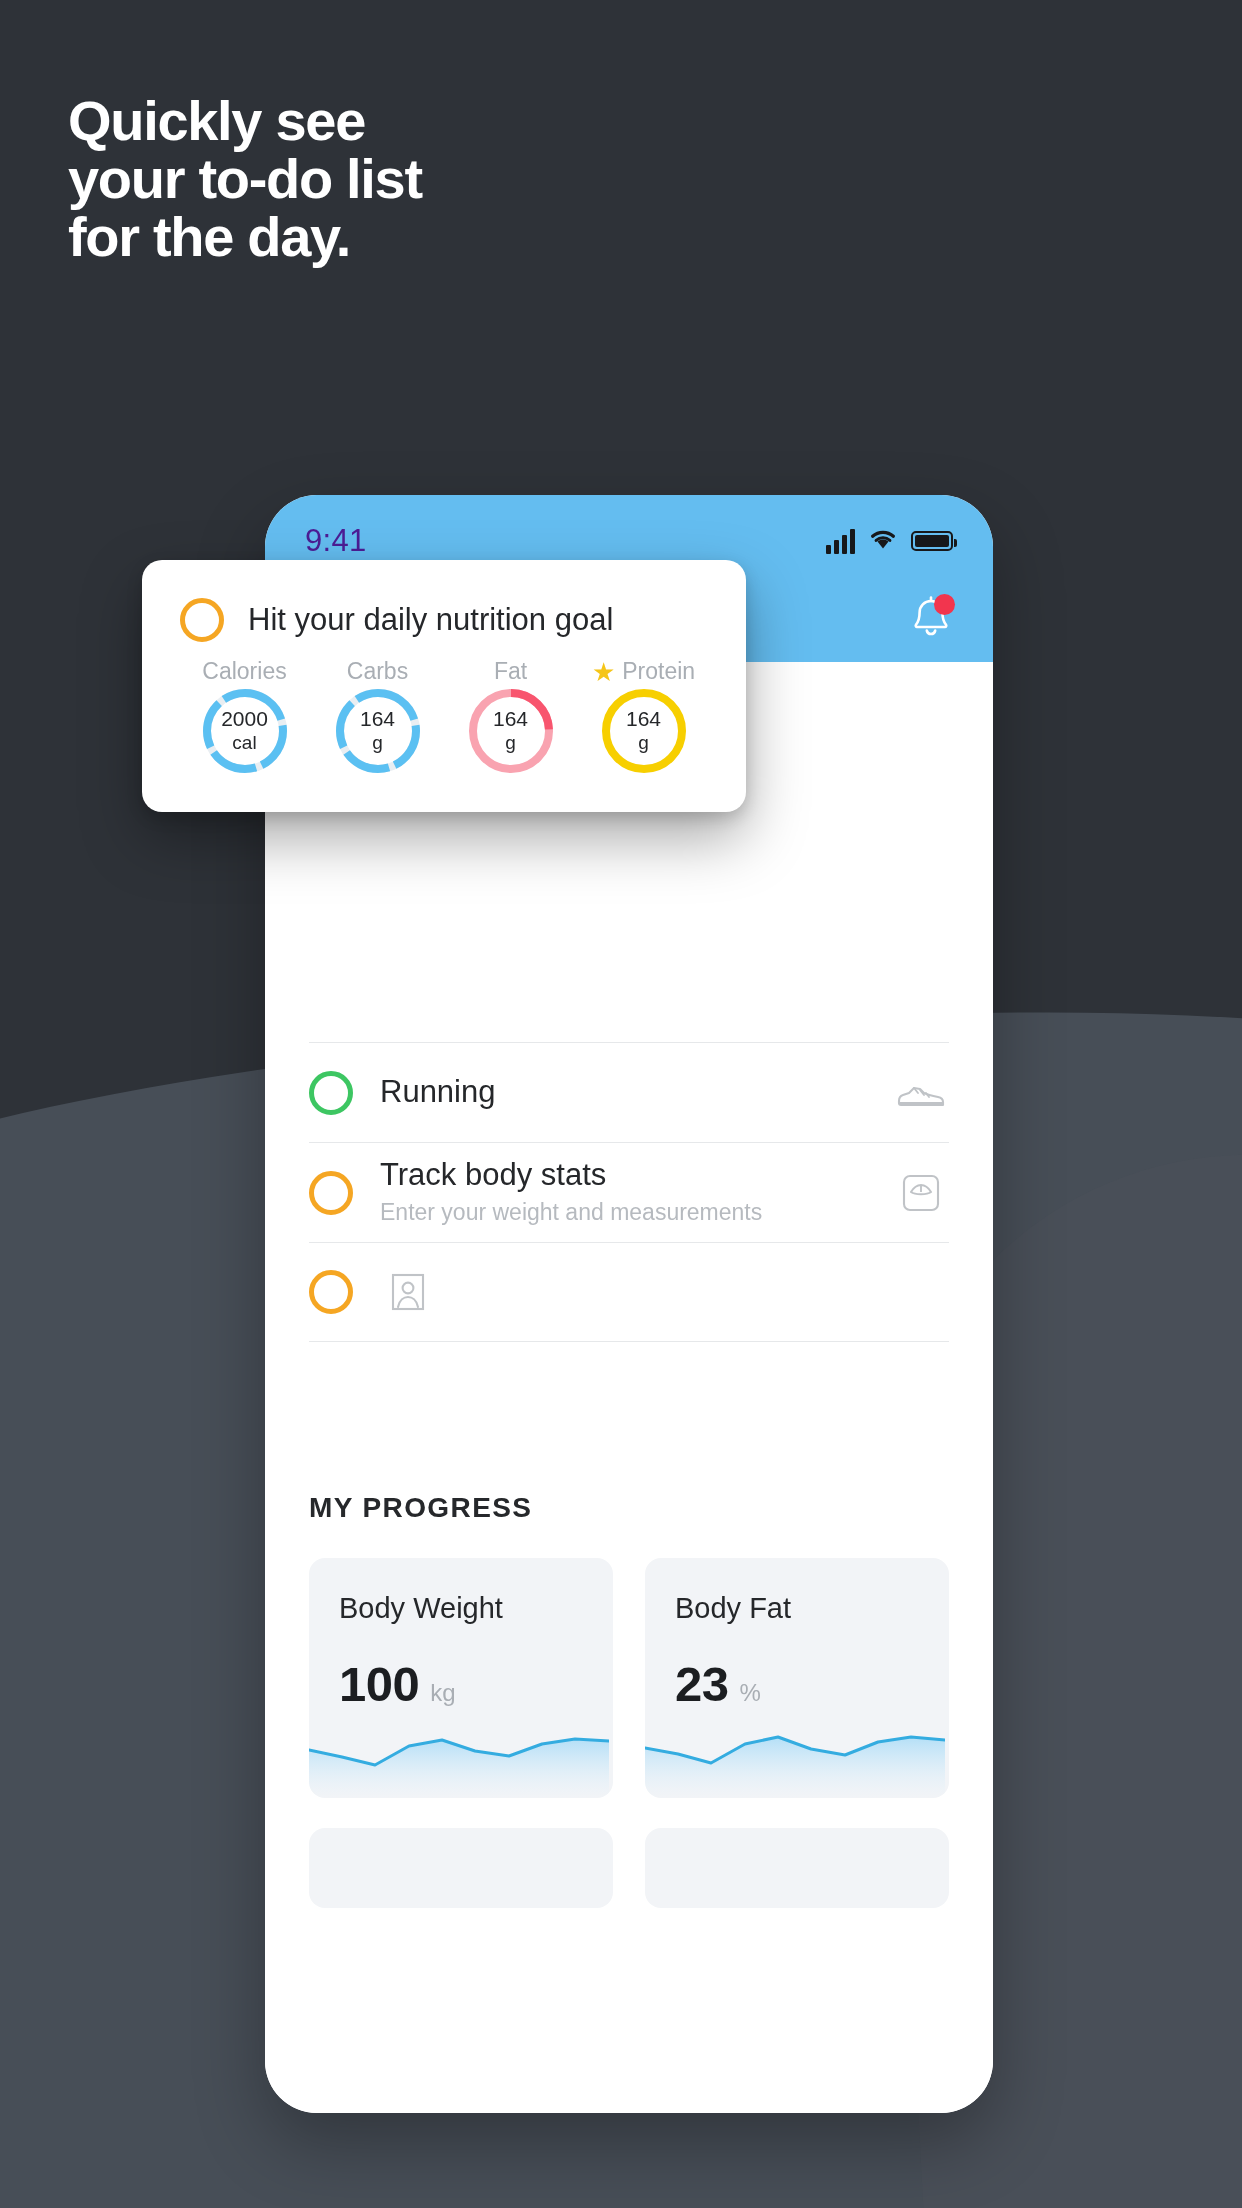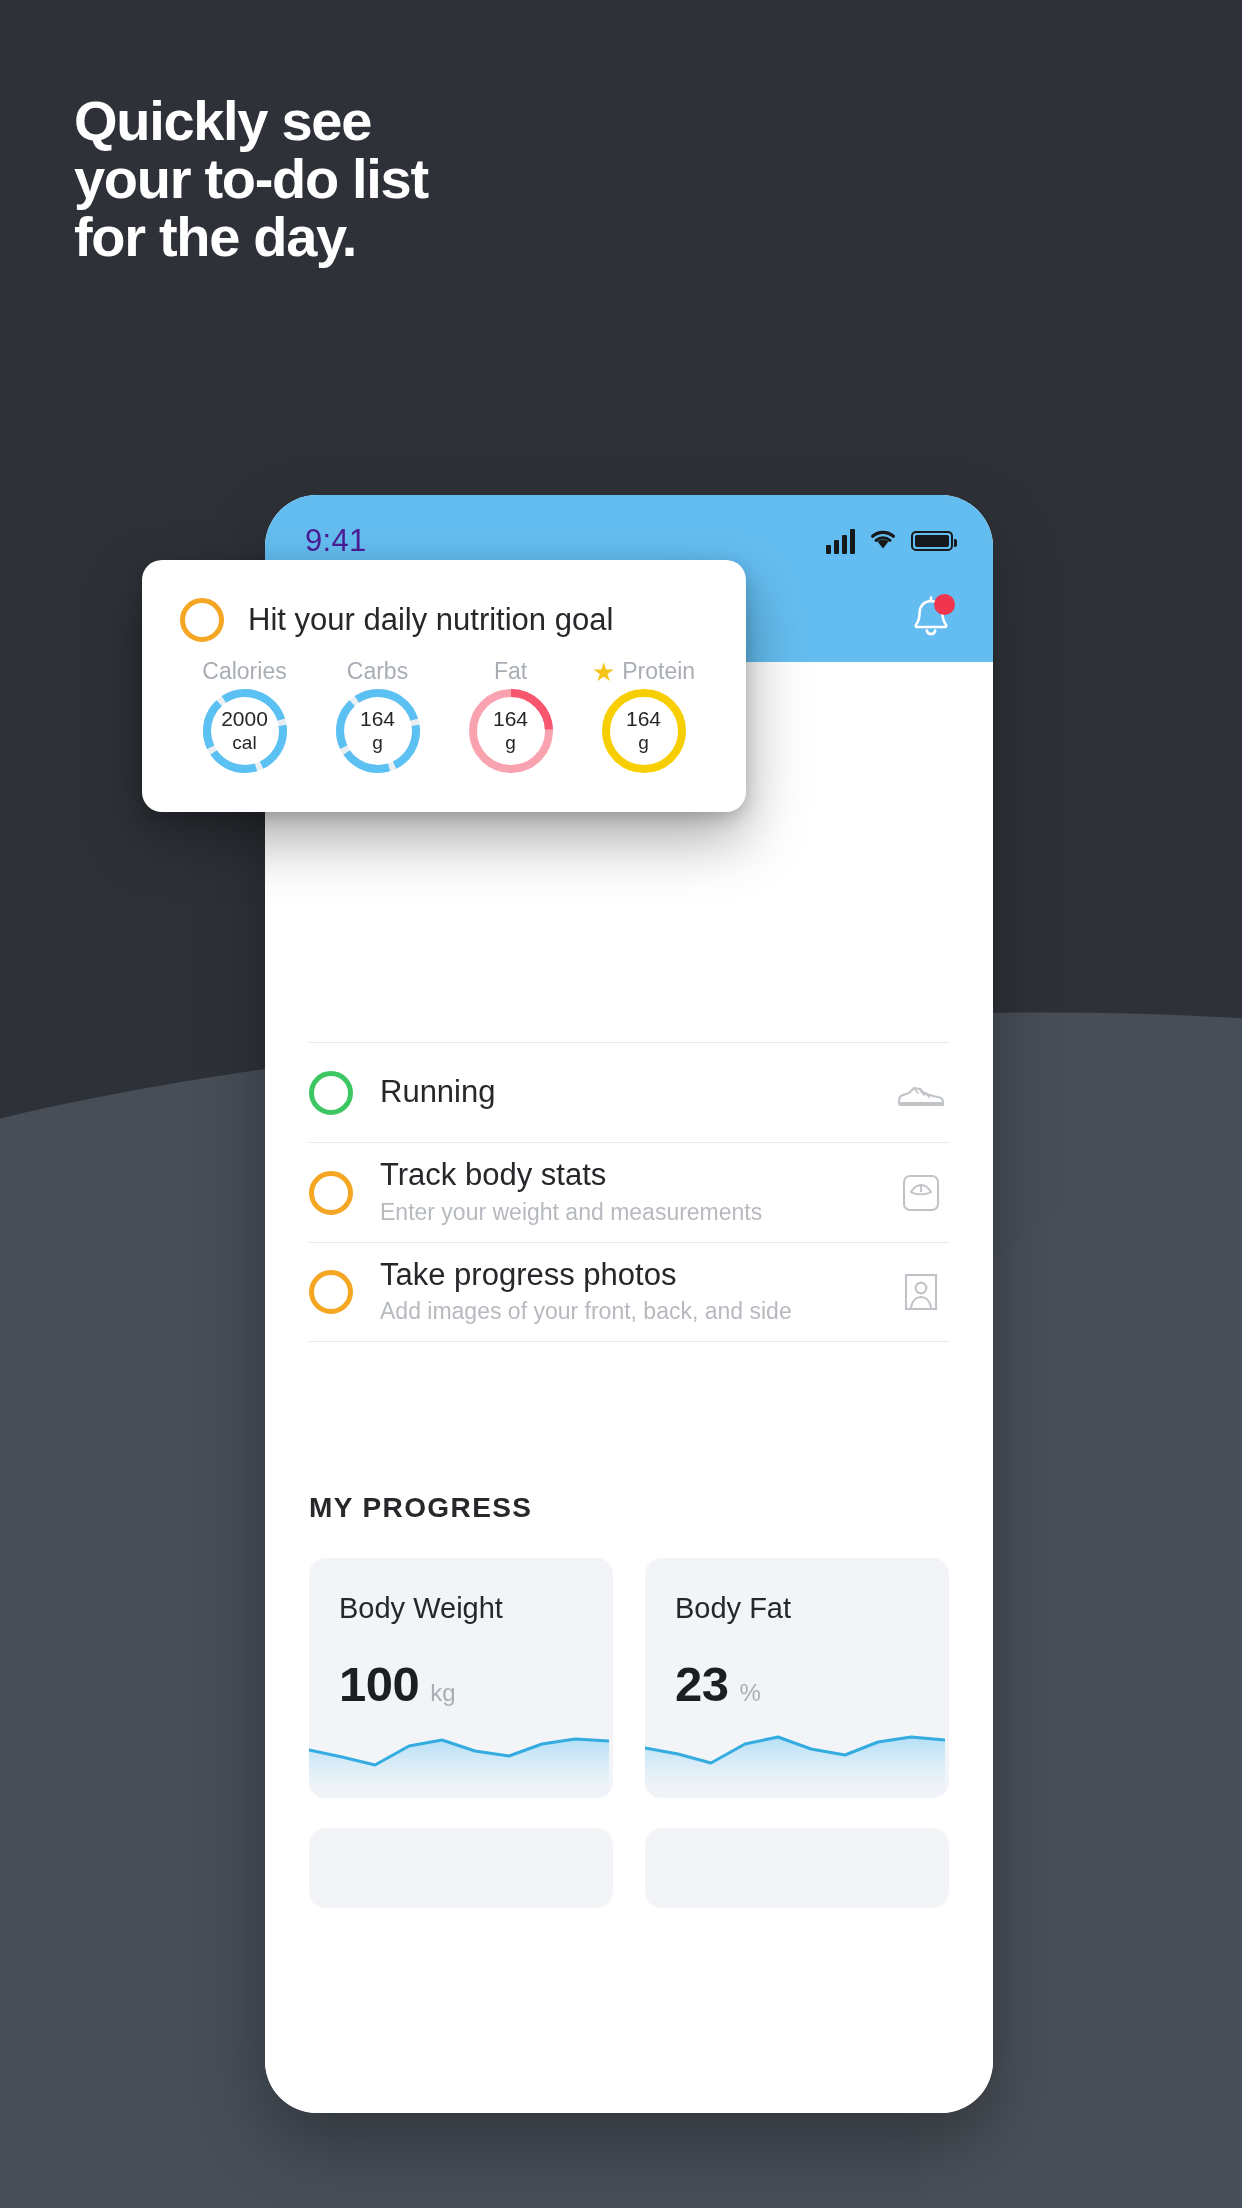--- a/index.html
+++ b/index.html
@@ -27,21 +27,21 @@
     width:900px; height:1200px;
     background:#4a515a;
     border-radius:360px 0 0 0;
     transform:rotate(-3deg);
     opacity:.55;
   }
 
   
   #headline {
     position:absolute;
-    left:74px; top:92px;
+    left:68px; top:92px;
     width:700px;
     color:#ffffff;
     font-size:56px;
     font-weight:bold;
     line-height:1.04;
     letter-spacing:-1.3px;
   }
   #headline .ln { display:block; }
 
   
@@ -265,24 +265,20 @@
           <svg viewBox="0 0 56 56" width="56" height="56">
             <rect x="11" y="11" width="34" height="34" rx="6" fill="none" stroke="#9aa0a6" stroke-width="2.1"></rect>
             <path d="M18 27 c3-5 7-7 10-7 s7 2 10 7 c-4 3-16 3-20 0 Z" fill="none" stroke="#9aa0a6" stroke-width="2.1" stroke-linejoin="round"></path>
             <path d="M28 20 v7" stroke="#9aa0a6" stroke-width="1.9"></path>
           </svg>
         </span>
       </div>
 
       <div class="task-row">
         <div class="task-check"></div>
-        <div class="task-texts">
-          <div class="task-title">Take progress photos</div>
-          <div class="task-sub">Add images of your front, back, and side</div>
-        </div>
         <span class="task-icon">
           <svg viewBox="0 0 56 56" width="56" height="56">
             <rect x="13" y="11" width="30" height="34" fill="none" stroke="#9aa0a6" stroke-width="2.1"></rect>
             <circle cx="28" cy="24" r="5.4" fill="none" stroke="#9aa0a6" stroke-width="2.1"></circle>
             <path d="M18 43 c1.5-7 6-10 10-10 s8.5 3 10 10" fill="none" stroke="#9aa0a6" stroke-width="2.1" stroke-linecap="round"></path>
           </svg>
         </span>
       </div>
 
     </div>

